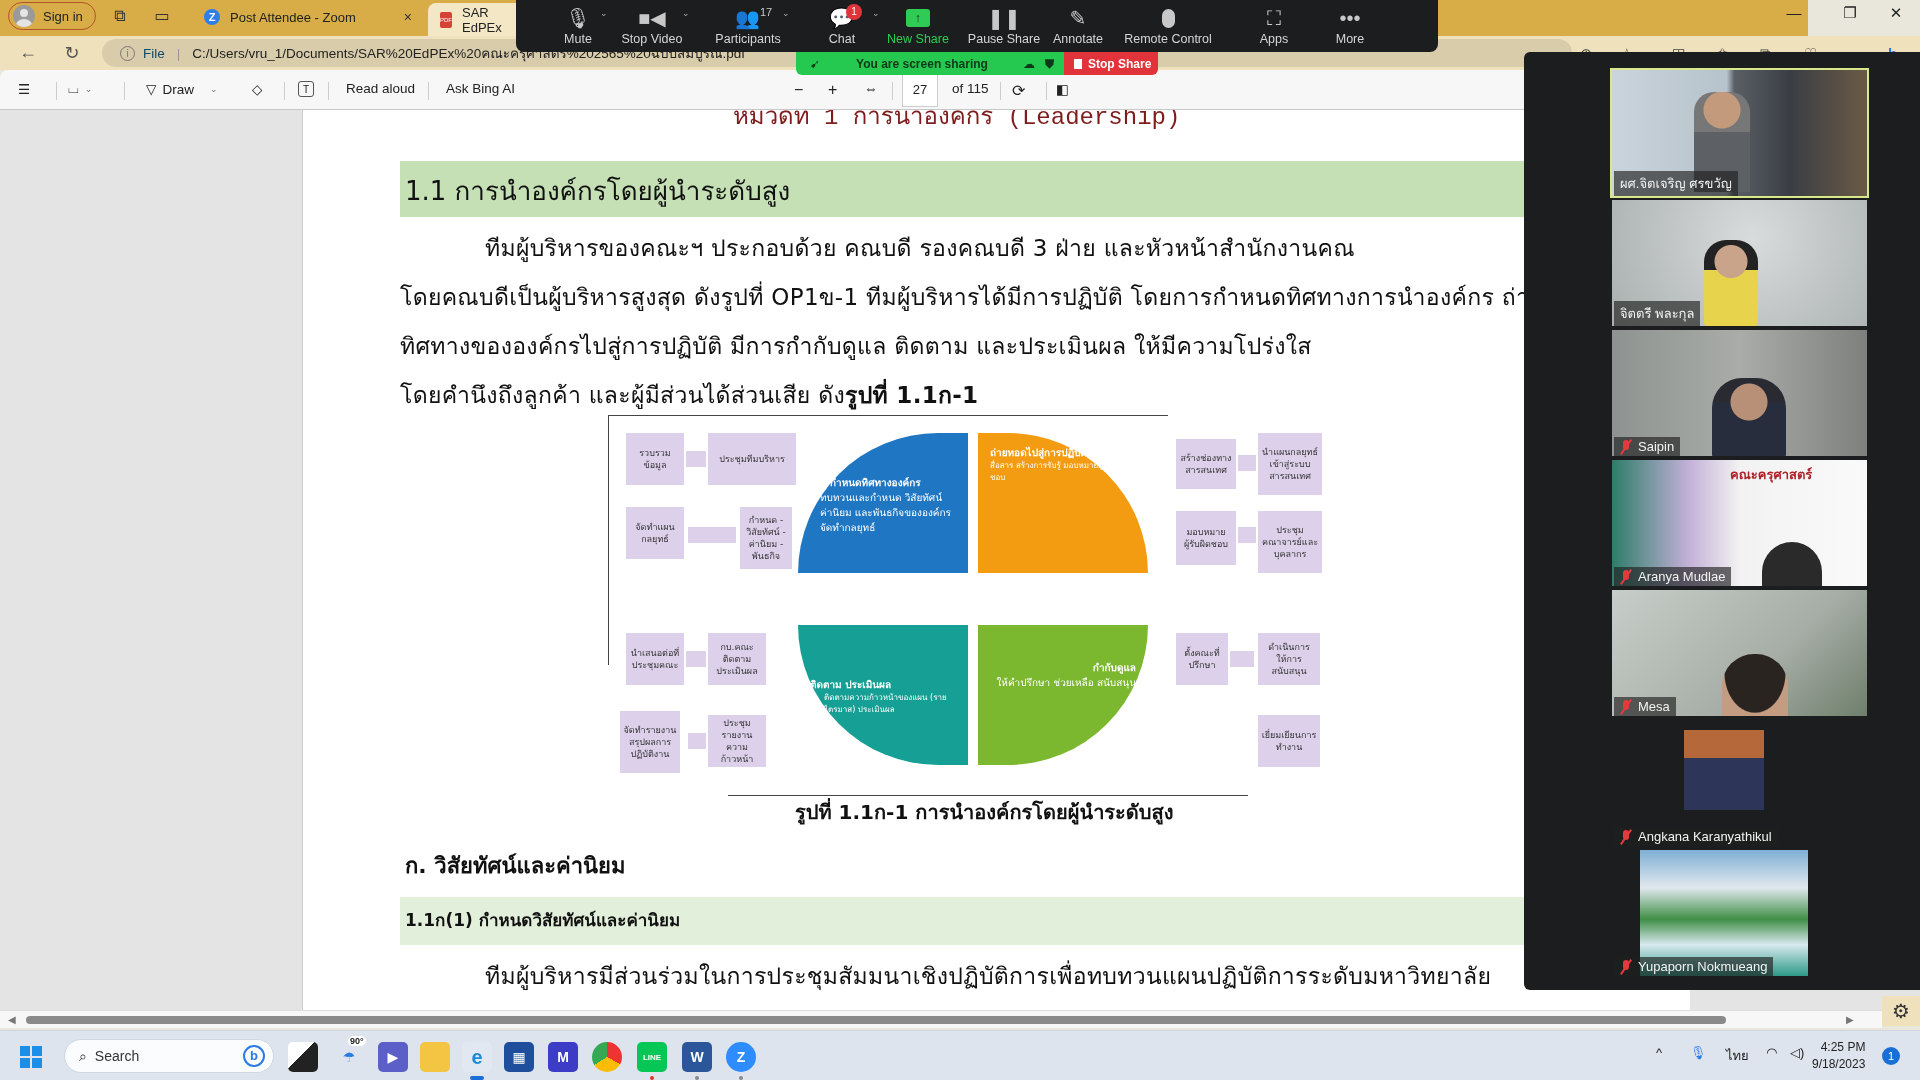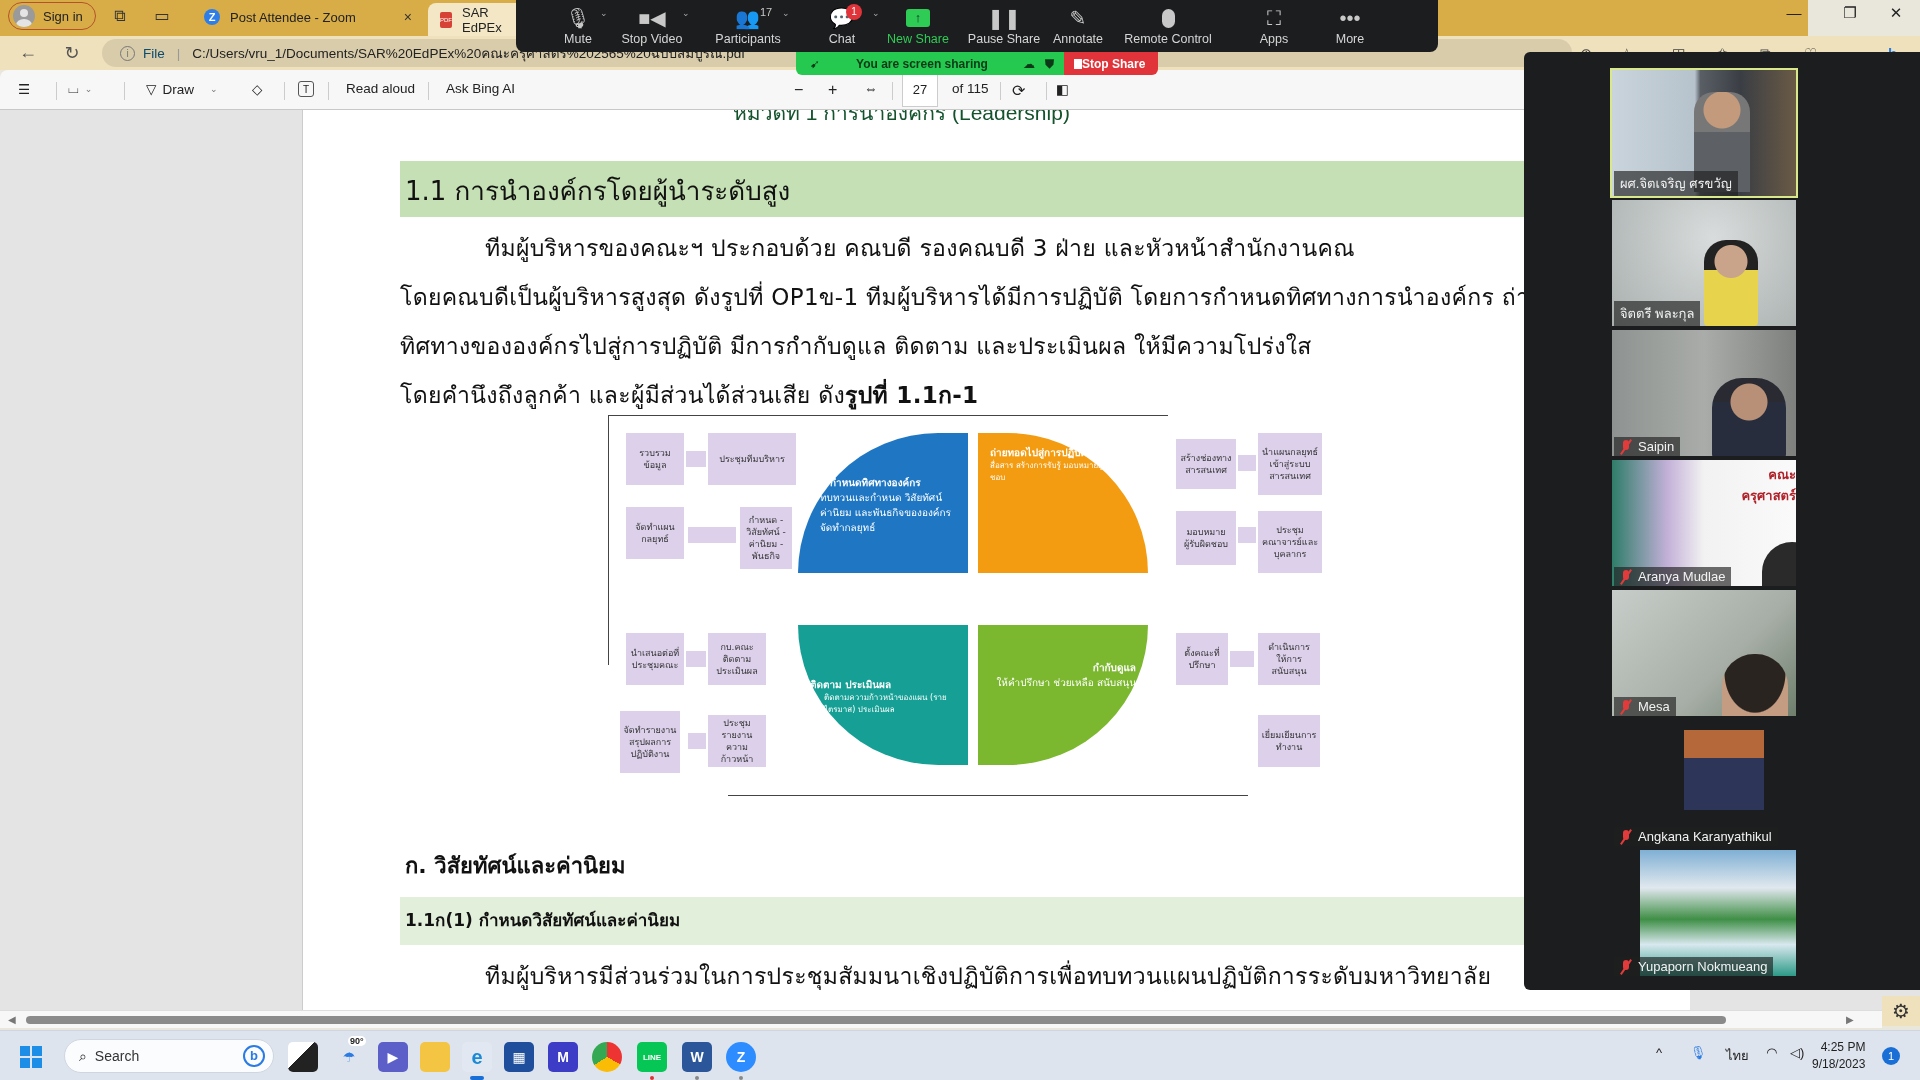--- a/index.html
+++ b/index.html
@@ -29,21 +29,21 @@
   .url-right { position: absolute; top: 9px; font-size: 15px; color: #444; }
 
   .pdftoolbar { position: absolute; left: 0; top: 70px; width: 1920px; height: 40px; background: #f7f7f7; border-top-left-radius: 8px; border-bottom: 1px solid #c8c8c8; font-size: 13.5px; color: #222; }
   .pt-item { position: absolute; top: 11px; display: flex; align-items: center; gap: 6px; }
   .pt-sep { position: absolute; top: 12px; width: 1px; height: 18px; background: #ccc; }
   .pagebox { position: absolute; left: 902px; top: 3px; width: 36px; height: 34px; background: #fff; border: 1px solid #ccc; text-align: center; line-height: 32px; font-size: 13px; }
 
   
   .viewport { position: absolute; left: 0; top: 110px; width: 1920px; height: 900px; background: #e4e4e4; overflow: hidden; }
   .page { position: absolute; left: 302px; top: 0; width: 1388px; height: 900px; background: #fff; border-left: 1px solid #ccc; }
-  .doc-title { position: absolute; left: 430px; top: -14px; font-family: Liberation Sans, sans-serif; font-size: 21px; color: #14532d; white-space: nowrap; }
+  .doc-title { position: absolute; left: 430px; top: -14px; font-family: Liberation Mono, monospace; font-size: 24px; color: #7f1d1d; white-space: nowrap; }
   .hl { position: absolute; left: 97px; width: 1290px; background: #c5e0b4; }
   .hl.h1 { top: 51px; height: 56px; }
   .hl.h2 { top: 787px; height: 48px; background: #e2efda; }
   .h-text { position: absolute; left: 102px; font-family: "DejaVu Sans", sans-serif; color: #111; white-space: nowrap; }
   .para { position: absolute; font-family: "DejaVu Sans", sans-serif; font-size: 23px; color: #111; white-space: nowrap; letter-spacing: 0.3px; }
   .para b { font-weight: bold; }
 
   
   .diagram { position: absolute; left: 305px; top: 305px; width: 760px; height: 390px; }
   .dbox { position: absolute; background: #dcd0ea; font-family: "DejaVu Sans", sans-serif; font-size: 9px; color: #333; text-align: center; display: flex; align-items: center; justify-content: center; line-height: 1.35; padding: 3px; }
@@ -62,26 +62,26 @@
   .zoombar { position: absolute; left: 516px; top: 0; width: 922px; height: 52px; background: #1c1d1f; border-radius: 0 0 8px 8px; }
   .zbtn { position: absolute; top: 4px; width: 100px; text-align: center; color: #d6d6d6; font-size: 12.5px; }
   .zbtn .ic { height: 28px; display: flex; align-items: center; justify-content: center; font-size: 20px; color: #c8c8c8; position: relative; }
   .zbtn.green { color: #2ecc55; }
   .zbtn .caret { font-size: 9px; color: #aaa; position: absolute; top: 4px; }
   .zbtn .badge { position: absolute; top: 0; width: 16px; height: 16px; background: #e0343a; color: #fff; border-radius: 50%; font-size: 10px; line-height: 16px; }
   .newshare-ic { width: 24px; height: 18px; background: #2ecc55; border-radius: 3px; color: #1c1d1f; font-size: 13px; line-height: 18px; font-weight: bold; }
 
   .sharebar { position: absolute; left: 796px; top: 52px; width: 362px; height: 23px; border-radius: 0 0 6px 6px; overflow: hidden; display: flex; font-size: 12px; font-weight: bold; }
   .sharebar .g { flex: 1; background: #26c94f; color: #0c3a18; display: flex; align-items: center; gap: 10px; padding-left: 14px; }
-  .sharebar .r { width: 94px; background: #e0343a; color: #fff; display: flex; align-items: center; padding-left: 10px; }
+  .sharebar .r { width: 94px; background: #e0343a; color: #fff; display: flex; align-items: center; gap: 6px; padding-left: 10px; }
   .sharebar .sq { width: 8px; height: 10px; background: #fff; }
 
   
   .gallery { position: absolute; left: 1524px; top: 52px; width: 396px; height: 938px; background: #1c1d1f; border-radius: 6px 0 0 6px; }
-  .tile { position: absolute; left: 88px; width: 184px; height: 126px; overflow: hidden; text-align: right; }
+  .tile { position: absolute; left: 88px; width: 255px; height: 126px; overflow: hidden; }
   .tile .label { position: absolute; left: 2px; bottom: 0; background: rgba(30,30,30,0.65); color: #f2f2f2; font-size: 13px; padding: 2px 6px; display: flex; align-items: center; gap: 6px; white-space: nowrap; }
   .mic-off { width: 12px; height: 14px; position: relative; }
   .mic-off::before { content: ""; position: absolute; left: 3px; top: 0; width: 6px; height: 10px; border-radius: 3px; background: #e23b3b; }
   .mic-off::after { content: ""; position: absolute; left: 5px; top: -2px; width: 2px; height: 18px; background: #e23b3b; transform: rotate(35deg); }
   .tile.active { outline: 2px solid #d8e88a; }
 
   
   .taskbar { position: absolute; left: 0; top: 1030px; width: 1920px; height: 50px; background: #dee4ee; border-top: 1px solid #cfd6e2; }
   .win-logo { position: absolute; left: 20px; top: 15px; width: 22px; height: 22px; display: grid; grid-template-columns: 1fr 1fr; gap: 2px; }
   .win-logo span { background: #1c8ee8; }
@@ -222,20 +222,21 @@
       <div class="dbox" style="left:650px; top:18px; width:64px; height:62px;">นำแผนกลยุทธ์เข้าสู่ระบบสารสนเทศ</div>
       <div class="dbox" style="left:568px; top:96px; width:60px; height:54px;">มอบหมายผู้รับผิดชอบ</div>
       <div class="dbox" style="left:650px; top:96px; width:64px; height:62px;">ประชุมคณาจารย์และบุคลากร</div>
       <div class="darrow" style="left:630px; top:112px; width:18px; height:16px;"></div>
       <div class="dbox" style="left:568px; top:218px; width:52px; height:52px;">ตั้งคณะที่ปรึกษา</div>
       <div class="darrow" style="left:622px; top:236px; width:24px; height:16px;"></div>
       <div class="dbox" style="left:650px; top:218px; width:62px; height:52px;">ดำเนินการให้การสนับสนุน</div>
       <div class="dbox" style="left:650px; top:300px; width:62px; height:52px;">เยี่ยมเยียนการทำงาน</div>
     </div>
 
+    <div class="caption">รูปที่ 1.1ก-1 การนำองค์กรโดยผู้นำระดับสูง</div>
 
     <div class="h-text" style="top:738px; font-size:22px; font-weight:bold;">ก. วิสัยทัศน์และค่านิยม</div>
     <div class="hl h2"></div>
     <div class="h-text" style="top:796px; font-size:17px; font-weight:bold;">1.1ก(1) กำหนดวิสัยทัศน์และค่านิยม</div>
     <div class="para" style="left:182px; top:848px;">ทีมผู้บริหารมีส่วนร่วมในการประชุมสัมมนาเชิงปฏิบัติการเพื่อทบทวนแผนปฏิบัติการระดับมหาวิทยาลัย</div>
   </div>
 </div>
 
 <div class="hscroll">
   <span class="arr" style="left:8px;">◀</span>

